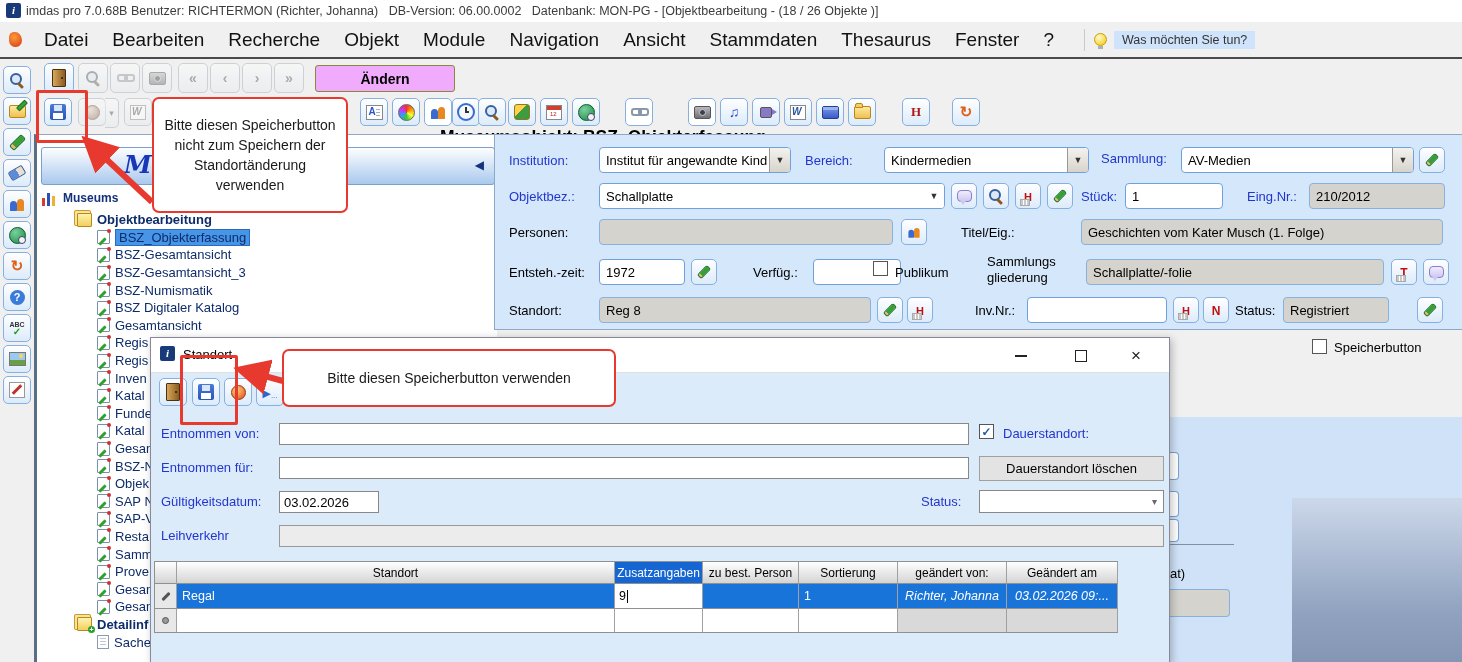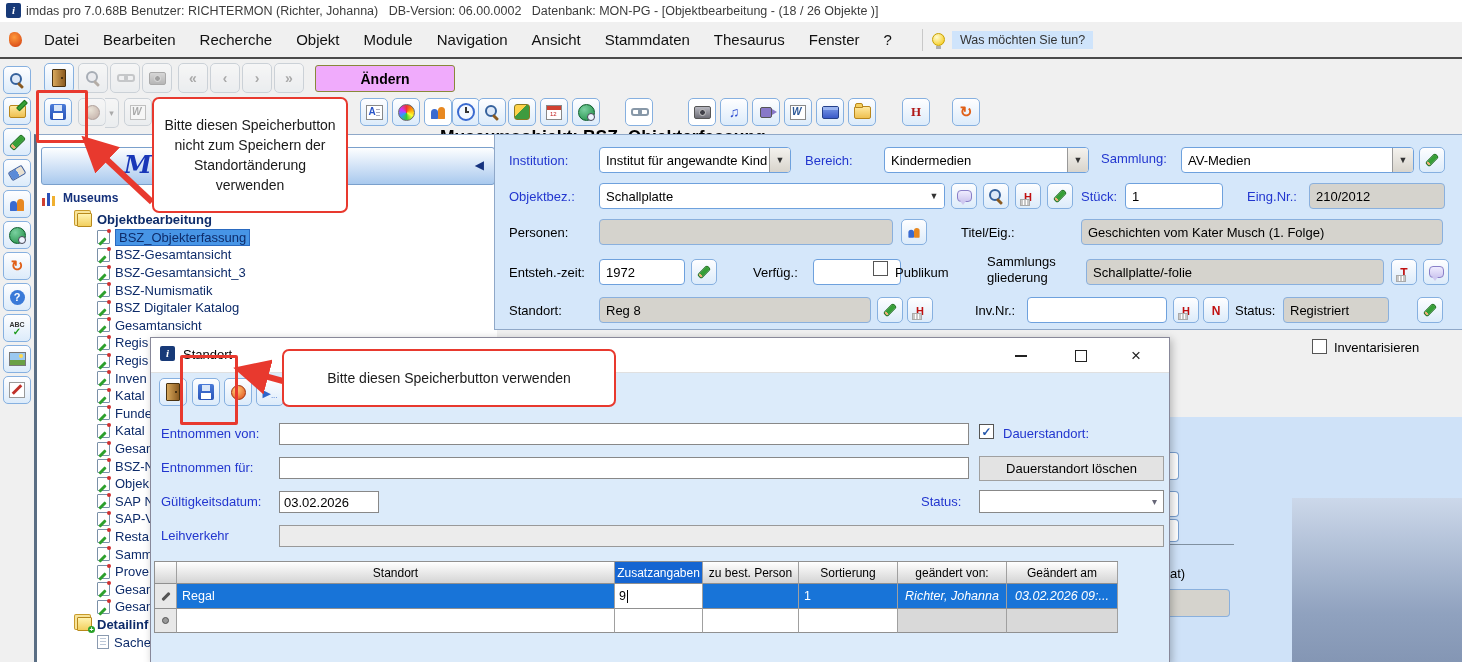--- a/index.html
+++ b/index.html
@@ -7,21 +7,21 @@
        font-family:"Liberation Sans",sans-serif;font-size:13px;color:#000;}
   .abs{position:absolute;}
   
   #titlebar{left:0;top:0;width:1462px;height:22px;background:#fff;border-bottom:1px solid #dcdcdc;}
   #titlebar .t{position:absolute;left:26px;top:4px;font-size:12.5px;color:#3c3c3c;white-space:pre;}
   .i-logo{width:15px;height:15px;background:#183a78;border-radius:2px;color:#fff;
           font:italic bold 11px "Liberation Serif",serif;text-align:center;line-height:15px;display:inline-block;}
   #menubar{left:0;top:22px;width:1462px;height:35px;background:#f0f0f0;display:flex;align-items:center;}
   #menubar .appic{width:13px;height:15px;margin:0 10px 0 9px;background:radial-gradient(circle at 40% 35%,#ff9a3c,#d03a10);
           border-radius:40% 60% 50% 50%;}
-  .mi{padding:0 12px;font-size:15px;color:#111;}
+  .mi{padding:0 12px;font-size:19px;color:#111;}
   #assist{display:flex;align-items:center;margin-left:18px;border-left:1px solid #c8c8c8;padding-left:9px;height:22px;}
   .i-blb{width:11px;height:11px;border-radius:50%;background:radial-gradient(circle at 35% 30%,#fffbd0,#f5c400);
          border:1px solid #c8a000;position:relative;display:inline-block;}
   .i-blb::after{content:"";position:absolute;left:3px;bottom:-4px;width:5px;height:3px;background:#b0b0b0;}
   #assist .chip{margin-left:7px;background:#cfe4fb;color:#333;font-size:12.5px;padding:2px 8px;}
   
   #tbzone{left:0;top:57px;width:1462px;height:77px;background:#f0f0f0;border-top:2px solid #4a4a4a;}
   .b30,.b28,.b26{box-sizing:border-box;border:1px solid #86b0e0;border-radius:5px;
        background:linear-gradient(#fefeff,#dcebfa);display:flex;align-items:center;justify-content:center;}
   .b30{width:30px;height:30px;} .b28{width:28px;height:28px;} .b26{width:26px;height:26px;}
@@ -562,21 +562,21 @@
     <span class="abs lbl" style="left:740px;top:168px;">Status:</span>
     <div class="abs ro" style="left:788px;top:162px;width:106px;">
         <span>Registriert</span>
       </div>
     <div class="abs b26" style="left:922px;top:162px;">
         <span class="ic i-pen sm"></span>
       </div>
   </div>
 
   <span class="abs cb" style="left:1312px;top:339px;"></span>
-  <span class="abs lbl" style="left:1334px;top:340px;">Inventarisieren</span>
+  <span class="abs lbl" style="left:1334px;top:340px;">Speicherbutton</span>
 
   <div class="abs" id="formlow"></div>
   <div class="abs fragf" style="left:1168px;top:452px;width:10px;height:26px;"></div>
   <div class="abs fragf" style="left:1168px;top:491px;width:10px;height:24px;"></div>
   <div class="abs fragf" style="left:1168px;top:519px;width:10px;height:21px;"></div>
   <div class="abs" style="left:1168px;top:544px;width:66px;height:1px;background:#8090a0;"></div>
   <span class="abs lbl" style="left:1170px;top:566px;">at)</span>
   <div class="abs ro" style="left:1168px;top:589px;width:62px;height:28px;border-left:none;border-radius:0 4px 4px 0;"></div>
   <div class="abs" id="gradblock"></div>
 

